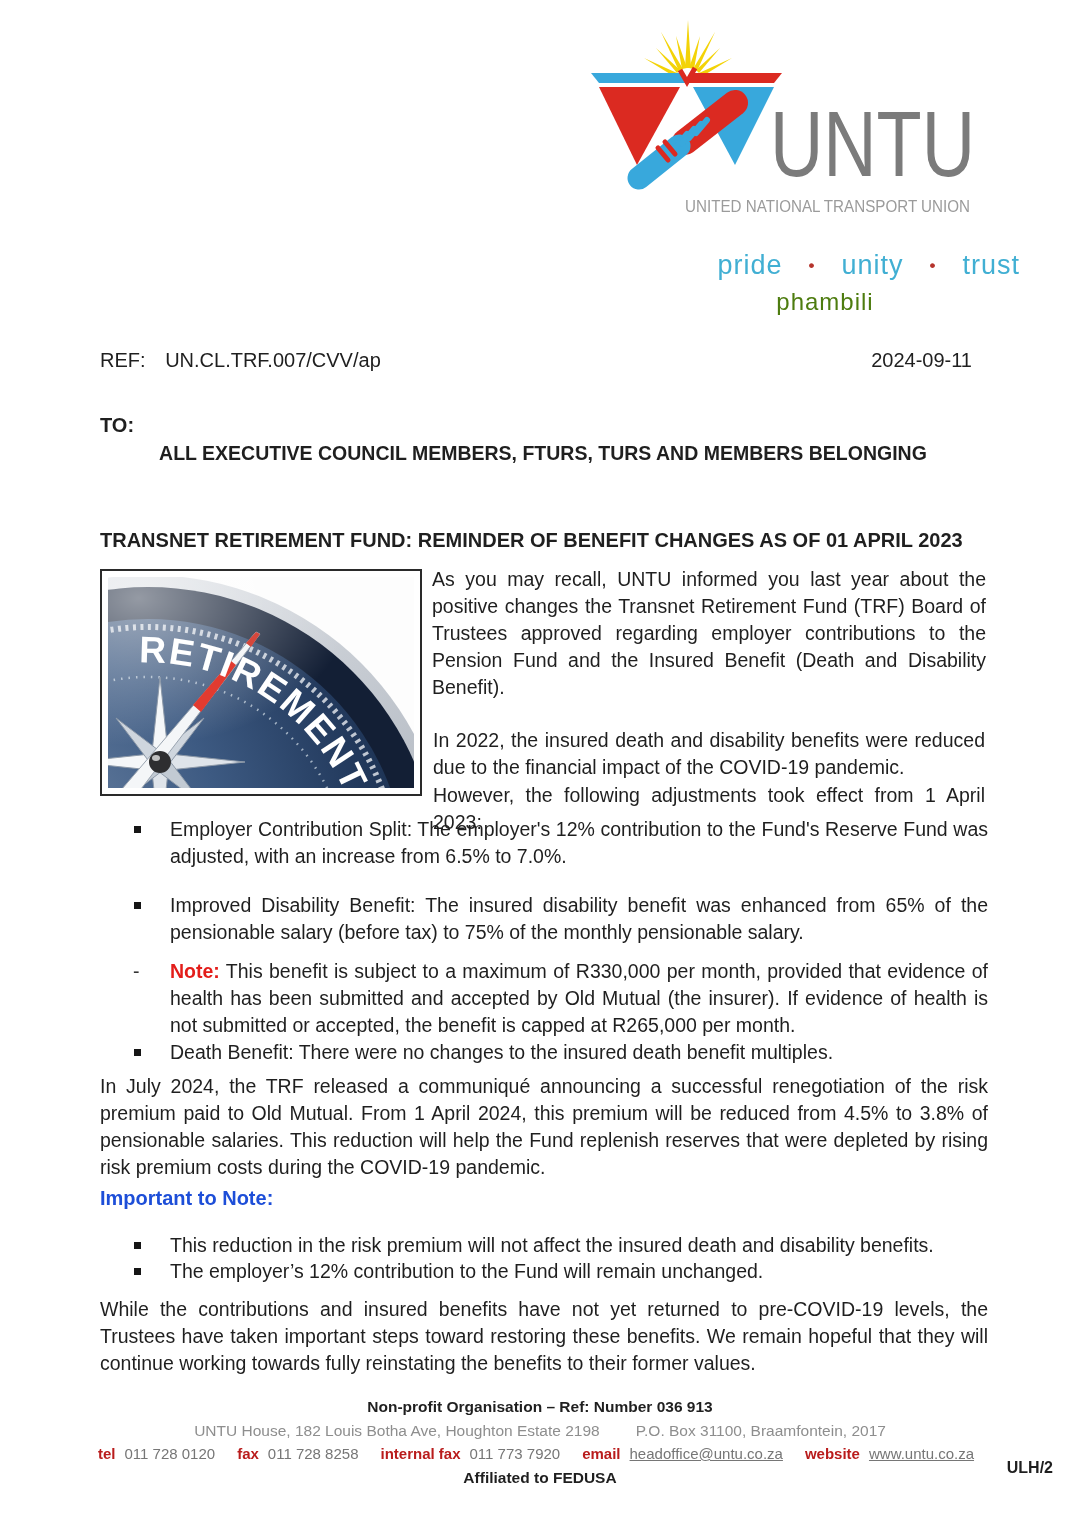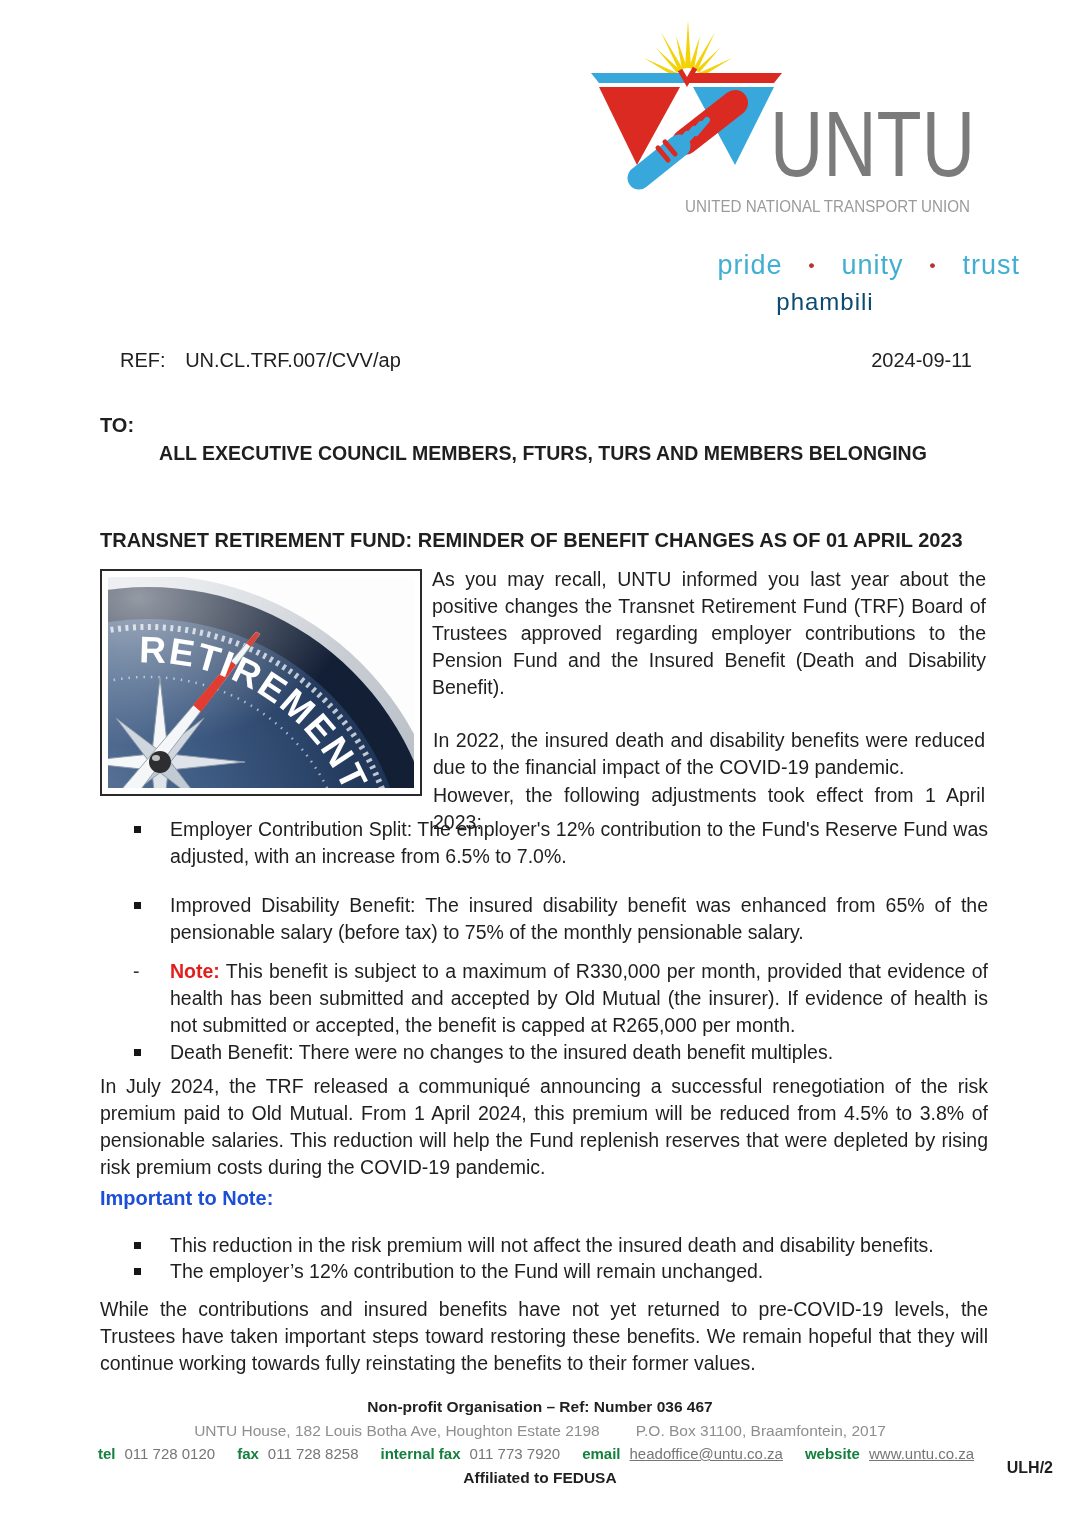--- a/index.html
+++ b/index.html
@@ -8,26 +8,26 @@
 
   
   .logo-graphic{position:absolute;left:583px;top:10px;}
   .untu-wordmark{position:absolute;left:768px;top:100px;}
   .untu-subtitle{position:absolute;left:684px;top:196px;}
 
   .tagline{position:absolute;left:630px;top:250px;width:390px;text-align:center;}
   .tag-row{display:flex;justify-content:flex-end;align-items:center;gap:26px;
            font-size:27px;color:#41afd3;letter-spacing:1px;}
   .tag-row .dot{color:#b5342c;font-size:17px;font-weight:bold;}
-  .motto{margin-top:7px;font-size:24px;color:#0c4a6e;letter-spacing:1px;}
+  .motto{margin-top:7px;font-size:24px;color:#4d7c0f;letter-spacing:1px;}
 
   
   .ref-row{position:absolute;left:100px;top:349px;width:886px;display:flex;
            justify-content:space-between;font-size:20px;}
-  .ref-row .ref-label{margin-right:14px;margin-left:20px;}
+  .ref-row .ref-label{margin-right:14px;}
   .ref-row .date{padding-right:14px;}
 
   .to-label{position:absolute;left:100px;top:414px;font-weight:bold;font-size:20px;}
   .recipient{position:absolute;left:100px;top:440px;width:886px;text-align:center;
              font-weight:bold;font-size:19.5px;line-height:26px;}
   .subject{position:absolute;left:100px;top:529px;font-weight:bold;font-size:20px;}
 
   
   .photo{position:absolute;left:100px;top:569px;width:306px;height:211px;
          border:2px solid #2a2a2a;padding:6px;background:#fff;}
@@ -50,21 +50,21 @@
   .para3{position:absolute;left:100px;top:1073px;width:888px;}
   .important-h{position:absolute;left:100px;top:1187px;color:#1d4ed8;font-weight:bold;font-size:20px;}
   .important-bullets{position:absolute;left:100px;top:1232px;width:888px;font-size:19.5px;line-height:26px;}
   .para4{position:absolute;left:100px;top:1296px;width:888px;}
 
   
   .footer{position:absolute;left:0;top:1398px;width:1080px;text-align:center;color:#1f1f1f;}
   .f1{font-weight:bold;font-size:15.5px;}
   .f2{margin-top:6px;color:#8e8e8e;font-size:15.5px;display:flex;justify-content:center;gap:36px;}
   .f3{margin-top:5px;font-size:15px;display:flex;justify-content:center;align-items:baseline;gap:9px;}
-  .f-label{color:#15803d;font-weight:bold;}
+  .f-label{color:#b91c1c;font-weight:bold;}
   .f-val{color:#767676;margin-right:13px;}
   .f-link{color:#767676;text-decoration:underline;margin-right:13px;cursor:pointer;text-align:center;}
   .f-link:last-child,.f-val:last-child{margin-right:8px;}
   .f4{margin-top:7px;font-weight:bold;font-size:15.5px;}
   .page-code{position:absolute;right:27px;top:1459px;font-weight:bold;font-size:16px;}
 </style>
 </head>
 <body>
 
 <div class="page">
@@ -235,21 +235,21 @@
       <span class="b-marker">
           <span class="sq"></span>
         </span>
       <span>The employer’s 12% contribution to the Fund will remain unchanged.</span>
     </div>
   </div>
 
   <div class="para4 bodytext">While the contributions and insured benefits have not yet returned to pre-COVID-19 levels, the Trustees have taken important steps toward restoring these benefits. We remain hopeful that they will continue working towards fully reinstating the benefits to their former values.</div>
 
   <div class="footer">
-    <div class="f1">Non-profit Organisation – Ref: Number 036 467</div>
+    <div class="f1">Non-profit Organisation – Ref: Number 036 913</div>
     <div class="f2">
       <span>UNTU House, 182 Louis Botha Ave, Houghton Estate 2198</span>
       <span>P.O. Box 31100, Braamfontein, 2017</span>
     </div>
     <div class="f3">
       <span class="f-label">tel</span>
       <span class="f-val">011 728 0120</span>
       <span class="f-label">fax</span>
       <span class="f-val">011 728 8258</span>
       <span class="f-label">internal fax</span>

